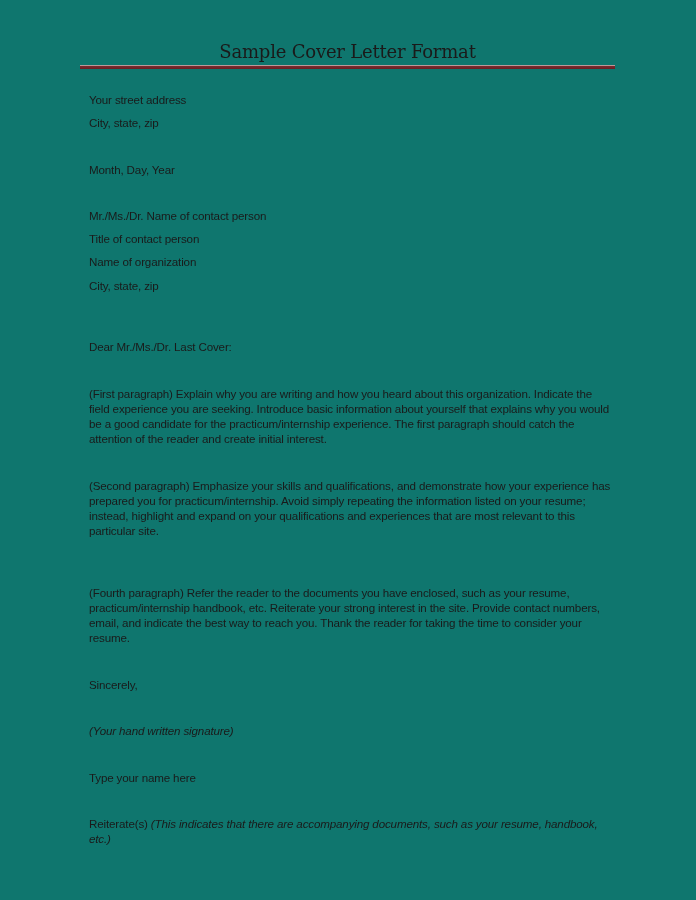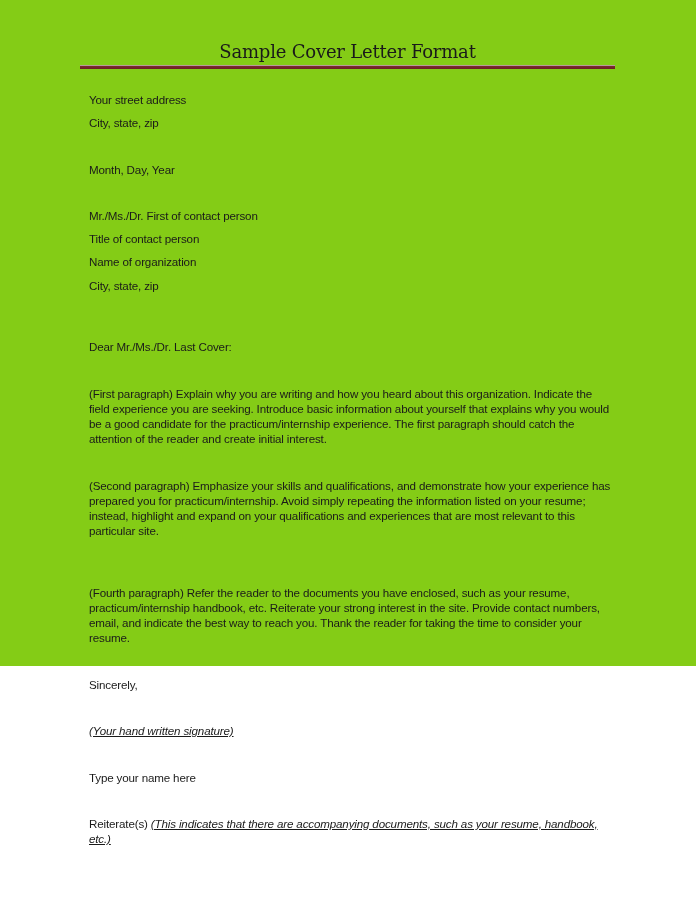--- a/index.html
+++ b/index.html
@@ -11,22 +11,22 @@
       width: 696px;
       height: 900px;
       position: relative;
       overflow: hidden;
       font-family: "Liberation Sans", sans-serif;
       color: #1a1a1a;
     }
     .page {
       position: absolute;
       left: 0; top: 0;
-      width: 696px; height: 666px;
-      background: #84cc16;
+      width: 696px; height: 900px;
+      background: #0f766e;
     }
     .title {
       position: absolute;
       left: 80px;
       width: 535px;
       top: 40px;
       text-align: center;
       font-family: "DejaVu Serif", "Liberation Serif", serif;
       font-size: 18px;
       color: #1a1a1a;
@@ -48,36 +48,36 @@
       width: 540px;
       font-size: 11.6px;
       line-height: 15.2px;
       letter-spacing: -0.15px;
     }
     .body p {
       margin: 8px;
     }
     .gap { height: 15.2px; }
     .gap2 { height: 30.4px; }
-    .italic { font-style: italic; text-decoration: underline; }
+    .italic { font-style: italic; }
   </style>
 </head>
 <body>
 
 <div class="page">
   <div class="title">Sample Cover Letter Format</div>
   <div class="rule"></div>
 
   <div class="body">
     <p>Your street address</p>
     <p>City, state, zip</p>
     <div class="gap"></div>
     <p>Month, Day, Year</p>
     <div class="gap"></div>
-    <p>Mr./Ms./Dr. First of contact person</p>
+    <p>Mr./Ms./Dr. Name of contact person</p>
     <p>Title of contact person</p>
     <p>Name of organization</p>
     <p>City, state, zip</p>
     <div class="gap2"></div>
     <p>Dear Mr./Ms./Dr. Last Cover:</p>
     <div class="gap"></div>
     <p>(First paragraph) Explain why you are writing and how you heard about this organization.  Indicate the field experience you are seeking.  Introduce basic information about yourself that explains why you would be a good candidate for the practicum/internship experience.  The first paragraph should catch the attention of the reader and create initial interest.</p>
     <div class="gap"></div>
     <p>(Second paragraph) Emphasize your skills and qualifications, and demonstrate how your experience has prepared you for practicum/internship.  Avoid simply repeating the information listed on your resume; instead, highlight and expand on your qualifications and experiences that are most relevant to this particular site.</p>
     <div class="gap"></div>

